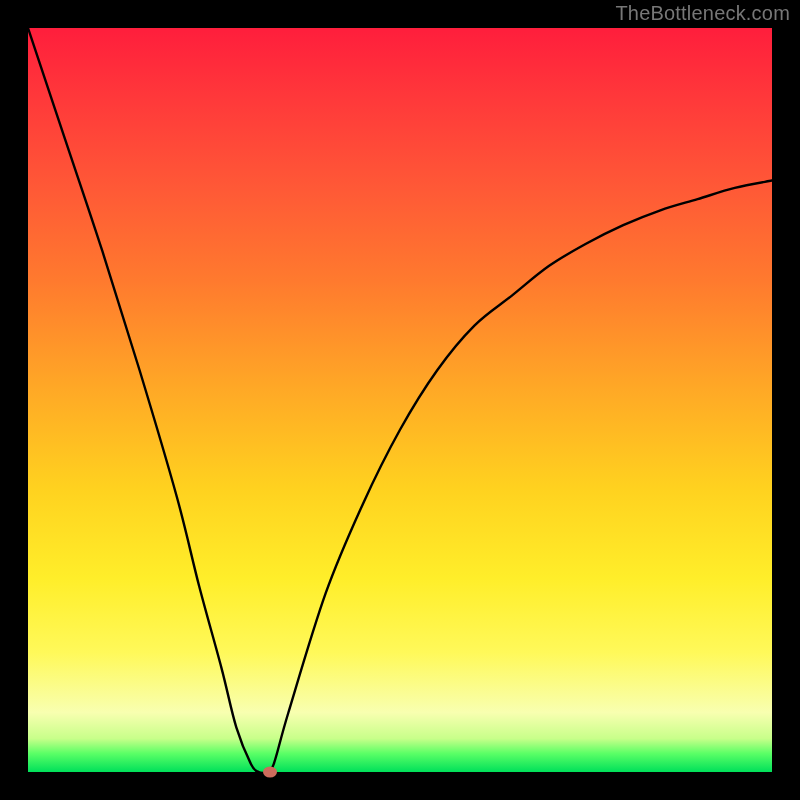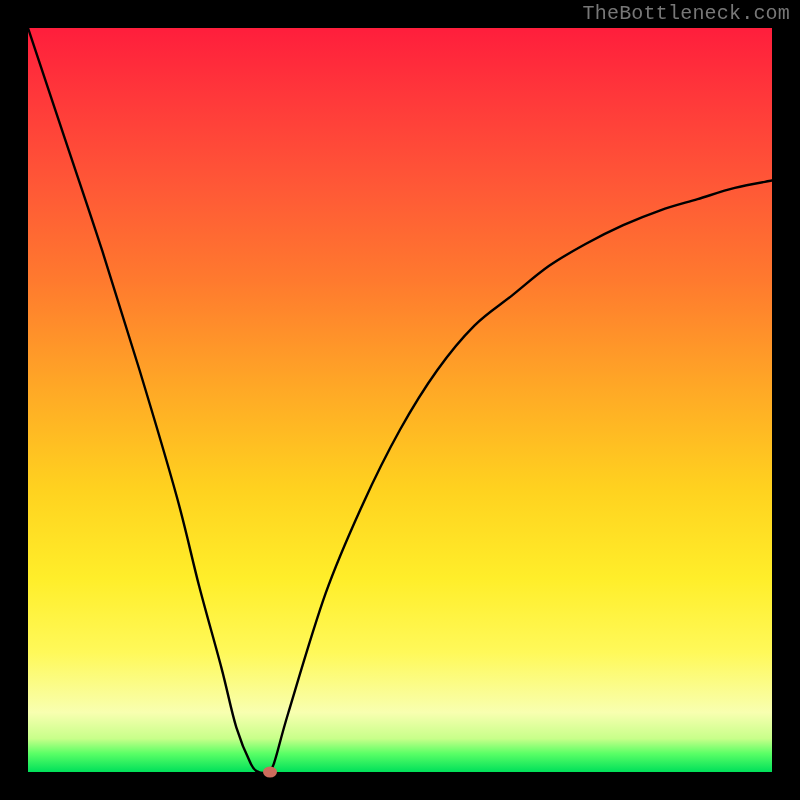--- a/index.html
+++ b/index.html
@@ -21,21 +21,20 @@
   }
   .watermark {
     position: absolute;
     top: 2px;
     right: 10px;
     color: #777;
     font-size: 20px;
     font-weight: 500;
     letter-spacing: 0.2px;
     user-select: none;
-    font-family: Liberation Mono, monospace;
   }
   .plot {
     position: absolute;
     left: 28px;
     top: 28px;
     width: 744px;
     height: 744px;
     
     background: linear-gradient(to bottom,
       #ff1e3c 0%,

